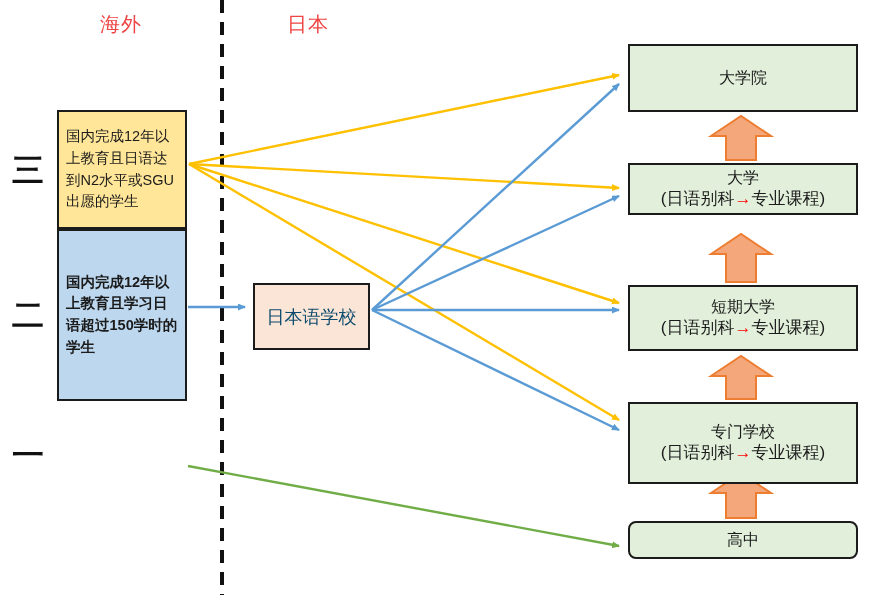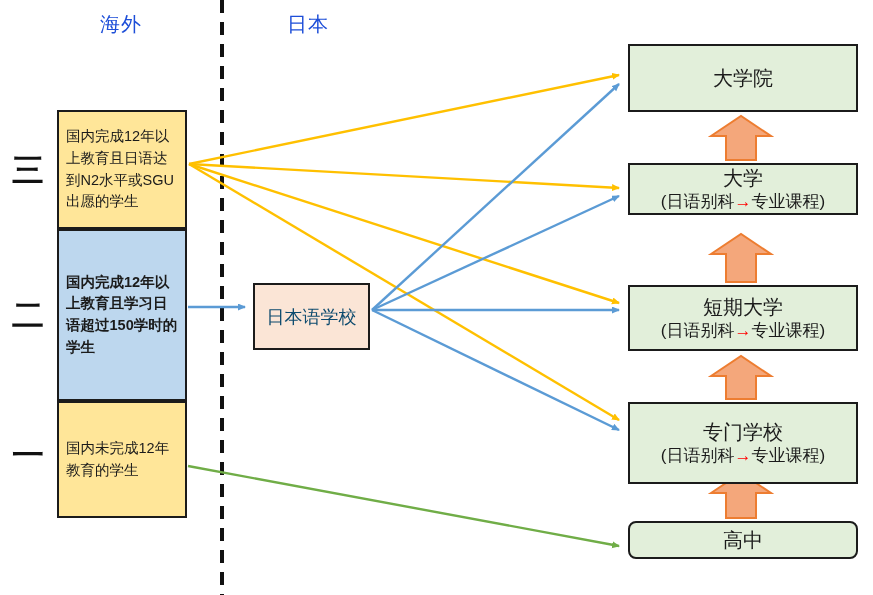--- a/index.html
+++ b/index.html
@@ -6,21 +6,21 @@
   #canvas{
     position:relative;
     width:873px;height:595px;
     background:#ffffff;
     font-family:"Liberation Sans","DejaVu Sans",sans-serif;
     overflow:hidden;
   }
   #flow-svg{position:absolute;left:0;top:0;z-index:1;}
   .region-label{
     position:absolute;z-index:3;
-    color:#1d4ed8;font-size:20px;letter-spacing:1px;
+    color:#ef4444;font-size:20px;letter-spacing:1px;
   }
   .tier-box{
     position:absolute;left:57px;width:130px;z-index:2;
     border:2px solid #1b1b1b;box-sizing:border-box;
     display:flex;align-items:center;
     padding:2px 7px;
     font-size:14.5px;line-height:1.5;color:#1b1b1b;
   }
   .tier-yellow{background:#FFE699;}
   .tier-blue{background:#BDD7EE;font-weight:bold;}
@@ -34,21 +34,21 @@
     background:#FBE5D6;border:2px solid #1b1b1b;box-sizing:border-box;
     display:flex;align-items:center;justify-content:center;
     font-size:18px;color:#0c4a6e;
   }
   .inst-box{
     position:absolute;left:628px;width:230px;z-index:2;
     background:#E2EFDA;border:2px solid #1b1b1b;box-sizing:border-box;
     display:flex;flex-direction:column;align-items:center;justify-content:center;
     color:#1b1b1b;text-align:center;
   }
-  .inst-title{font-size:20px;line-height:1.3;}
+  .inst-title{font-size:16px;line-height:1.3;}
   .inst-subtitle{font-size:17px;line-height:1.3;}
   .inst-subtitle:empty{display:none;}
   .red-arrow{color:#FF0000;}
 </style>
 </head>
 <body>
 
 <div id="canvas">
 
   <svg id="flow-svg" width="873" height="595" viewBox="0 0 873 595">
@@ -97,23 +97,20 @@
   <div class="tier-numeral" style="top:152px;">三</div>
   <div class="tier-numeral" style="top:297px;">二</div>
   <div class="tier-numeral" style="top:437px;">一</div>
 
   <div class="tier-box tier-yellow" style="top:110px;height:119px;">
     <span>国内完成12年以上教育且日语达到N2水平或SGU出愿的学生</span>
   </div>
   <div class="tier-box tier-blue" style="top:229px;height:172px;">
     <span>国内完成12年以上教育且学习日语超过150学时的学生</span>
   </div>
-  <div class="tier-box tier-yellow" style="top:401px;height:117px;">
-    <span>国内未完成12年教育的学生</span>
-  </div>
 
   <div class="jls-box">
     <span>日本语学校</span>
   </div>
 
   <div class="inst-box" style="top:44px;height:68px;">
     <div class="inst-title">大学院</div>
   </div>
   <div class="inst-box" style="top:163px;height:52px;">
     <div class="inst-title">大学</div>

